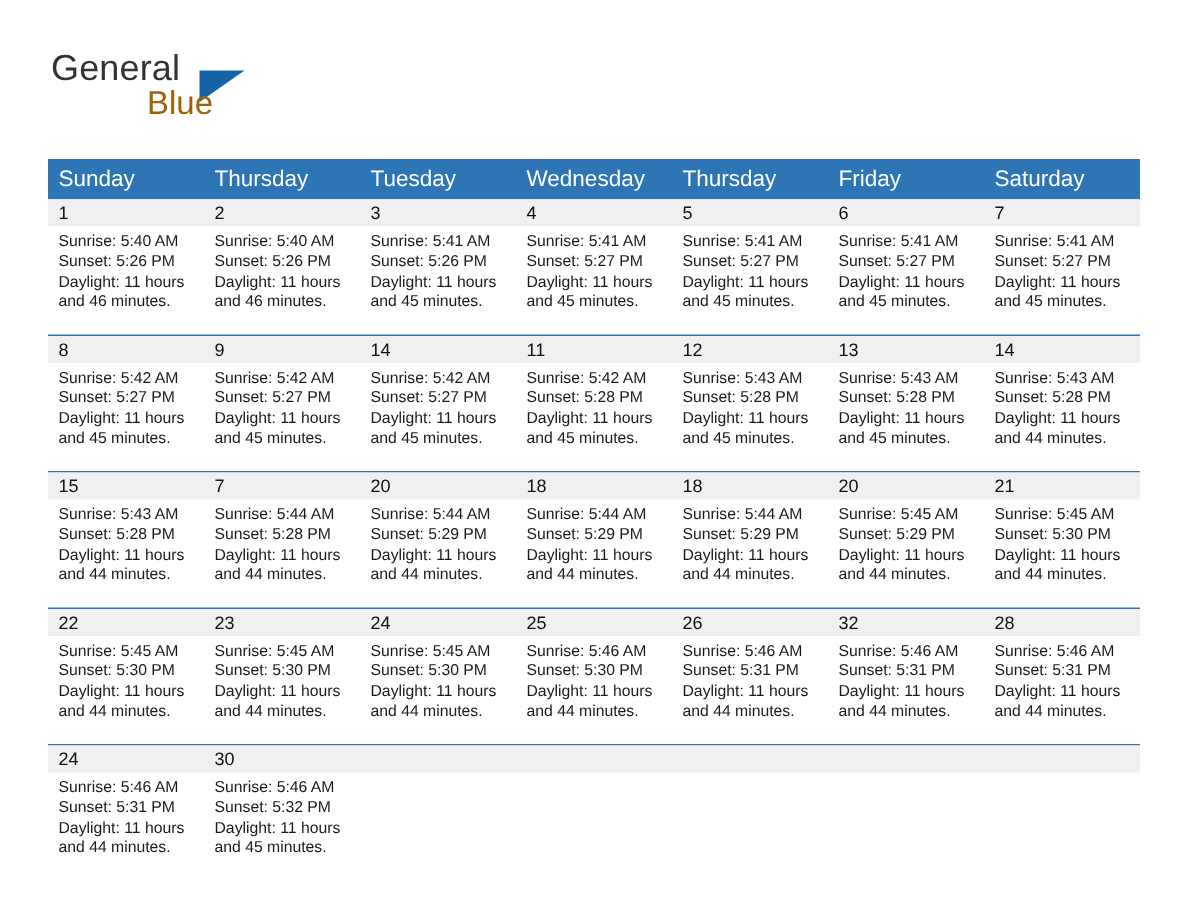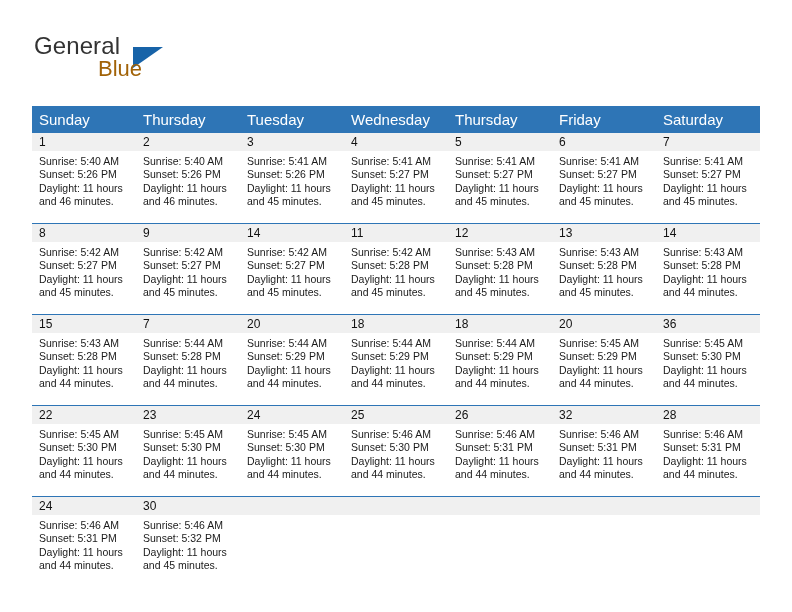--- a/index.html
+++ b/index.html
@@ -400,21 +400,21 @@
               <div class="info">
                 <div>Sunrise: 5:45 AM</div>
                 <div>Sunset: 5:29 PM</div>
                 <div>Daylight: 11 hours</div>
                 <div>and 44 minutes.</div>
               </div>
             </div>
           </td>
           <td>
             <div class="cell-inner">
-              <div class="daynum">36</div>
+              <div class="daynum">21</div>
               <div class="info">
                 <div>Sunrise: 5:45 AM</div>
                 <div>Sunset: 5:30 PM</div>
                 <div>Daylight: 11 hours</div>
                 <div>and 44 minutes.</div>
               </div>
             </div>
           </td>
         </tr>
         <tr>

